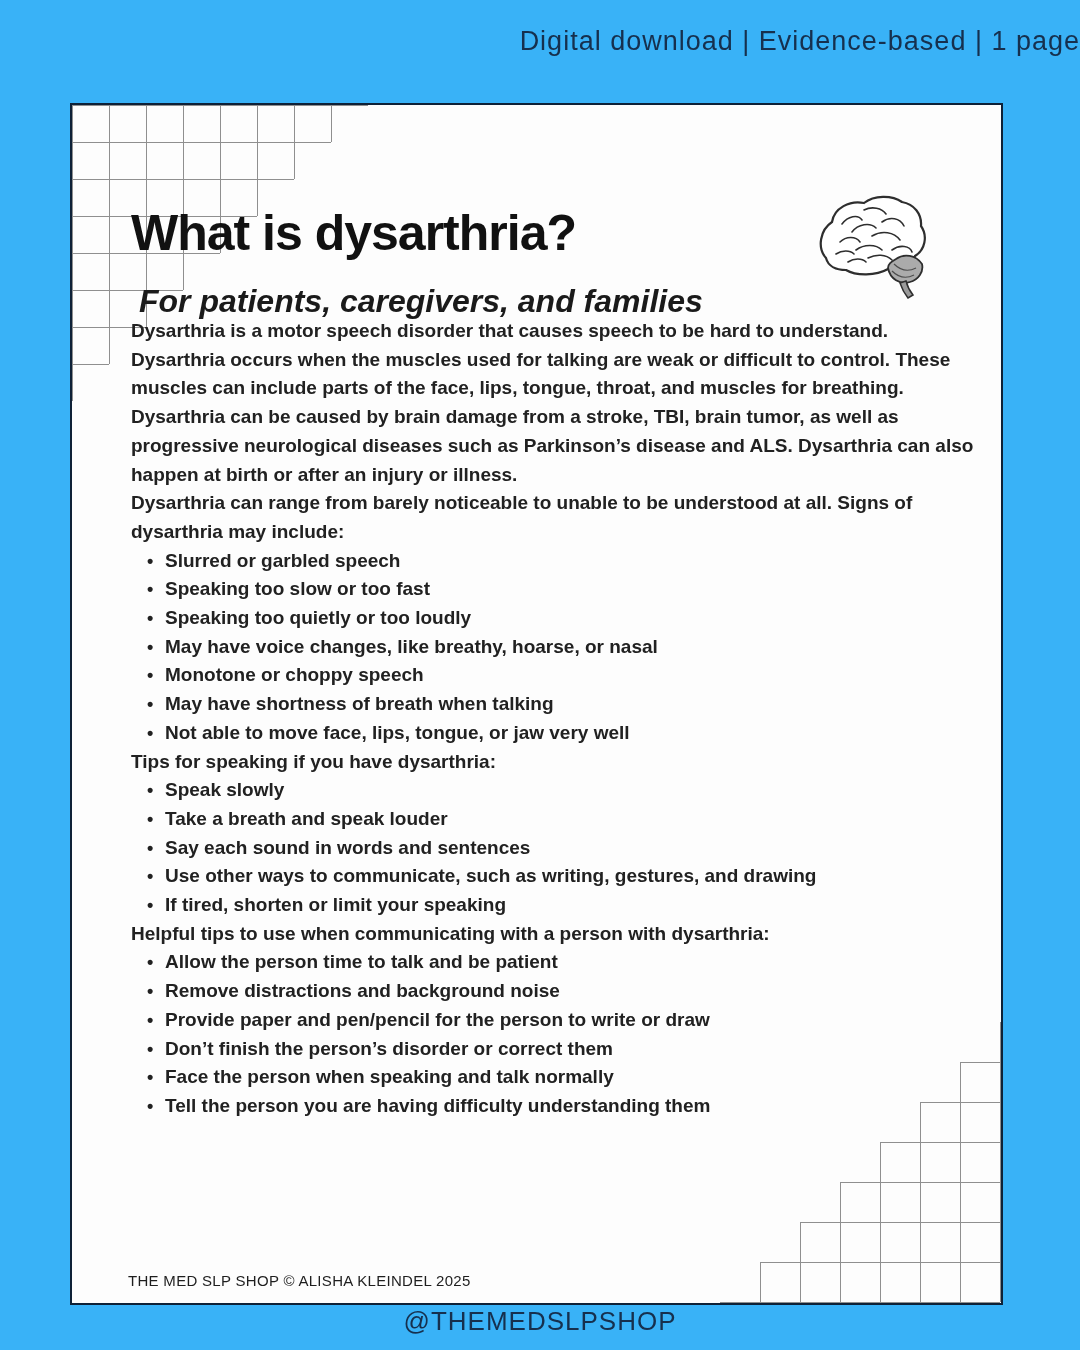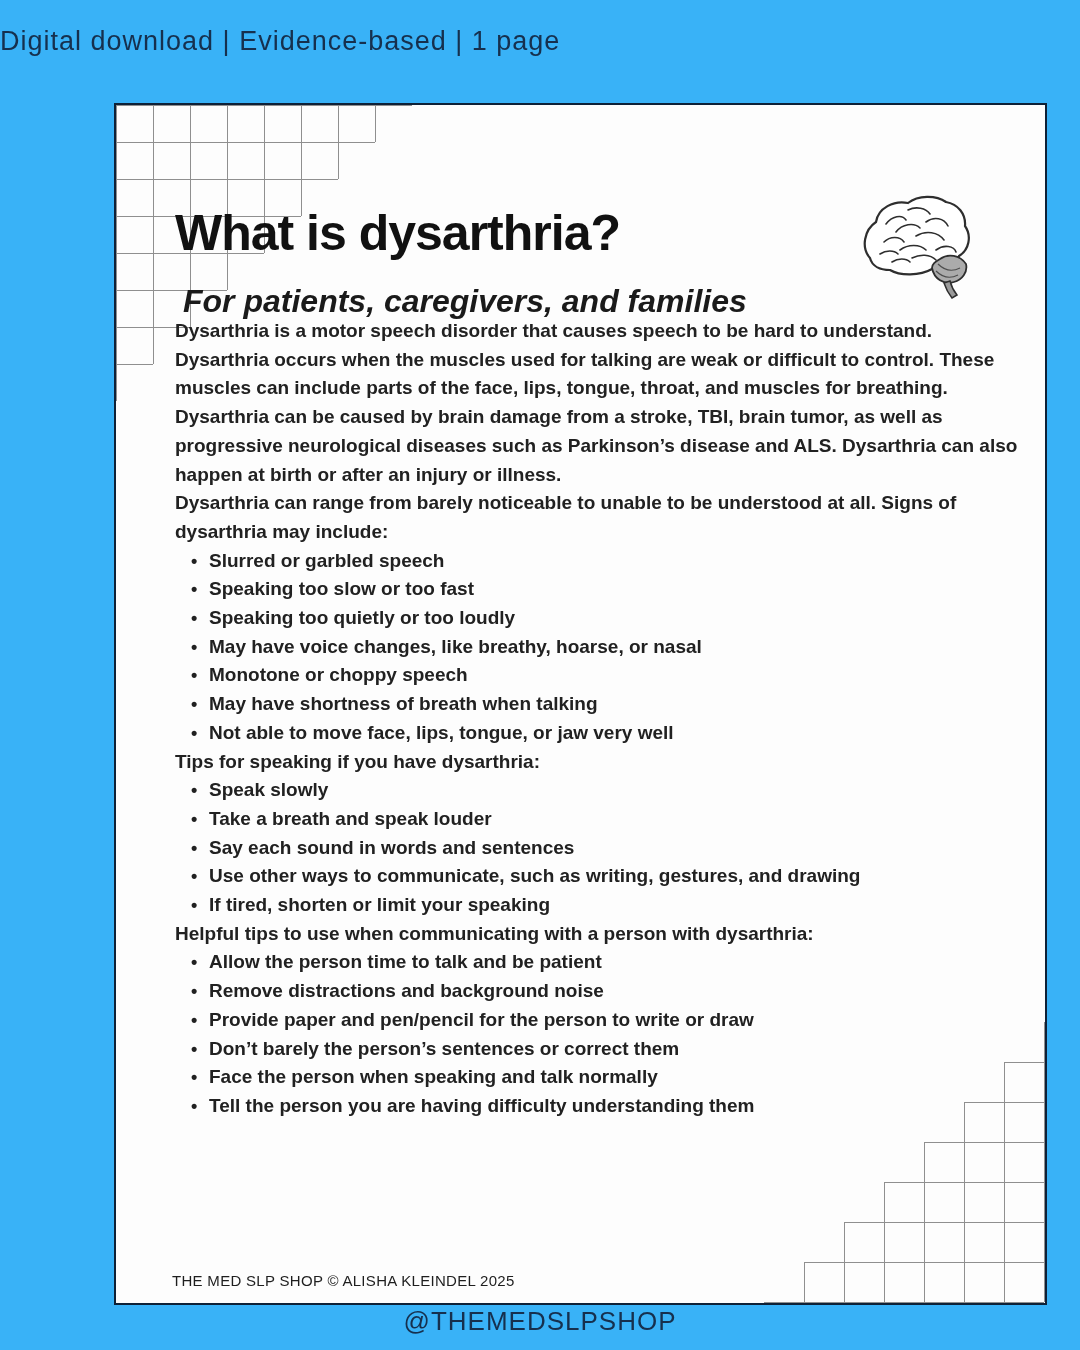--- a/index.html
+++ b/index.html
@@ -13,30 +13,29 @@
   }
   *{box-sizing:border-box;}
   html,body{margin:0;padding:0;}
   body{
     width:1080px;height:1350px;position:relative;overflow:hidden;
     background:var(--background);
     font-family:"Liberation Sans", sans-serif;
   }
   .top-banner{
     position:absolute;top:0;left:0;width:1080px;height:83px;
-    display:flex;align-items:center;justify-content:flex-start;
+    display:flex;align-items:center;justify-content:flex-end;
   }
   .top-banner span{
     color:var(--banner-text);font-size:27px;font-weight:500;letter-spacing:1px;
   }
   .page{
     position:absolute;left:70px;top:103px;width:933px;height:1202px;
     background:var(--page-bg);
     border:2px solid var(--page-border);
-    margin-left:44px;
   }
   .grid-tl{position:absolute;top:0;left:0;z-index:0;}
   .grid-br{position:absolute;bottom:0;right:0;z-index:0;}
   .content{
     position:relative;z-index:1;
     padding:0 24px 0 59px;
   }
   .title{
     margin:100px 0 0 0;
     font-size:50px;line-height:56px;font-weight:700;letter-spacing:-1px;
@@ -157,21 +156,21 @@
       <li>Say each sound in words and sentences</li>
       <li>Use other ways to communicate, such as writing, gestures, and drawing</li>
       <li>If tired, shorten or limit your speaking</li>
     </ul>
 
     <p class="body gap-sm">Helpful tips to use when communicating with a person with dysarthria:</p>
     <ul>
       <li>Allow the person time to talk and be patient</li>
       <li>Remove distractions and background noise</li>
       <li>Provide paper and pen/pencil for the person to write or draw</li>
-      <li>Don’t barely the person’s sentences or correct them</li>
+      <li>Don’t finish the person’s disorder or correct them</li>
       <li>Face the person when speaking and talk normally</li>
       <li>Tell the person you are having difficulty understanding them</li>
     </ul>
   </div>
 
   <div class="page-footer">THE MED SLP SHOP © ALISHA KLEINDEL 2025</div>
 </div>
 
 <div class="handle">
   <span>@THEMEDSLPSHOP</span>

